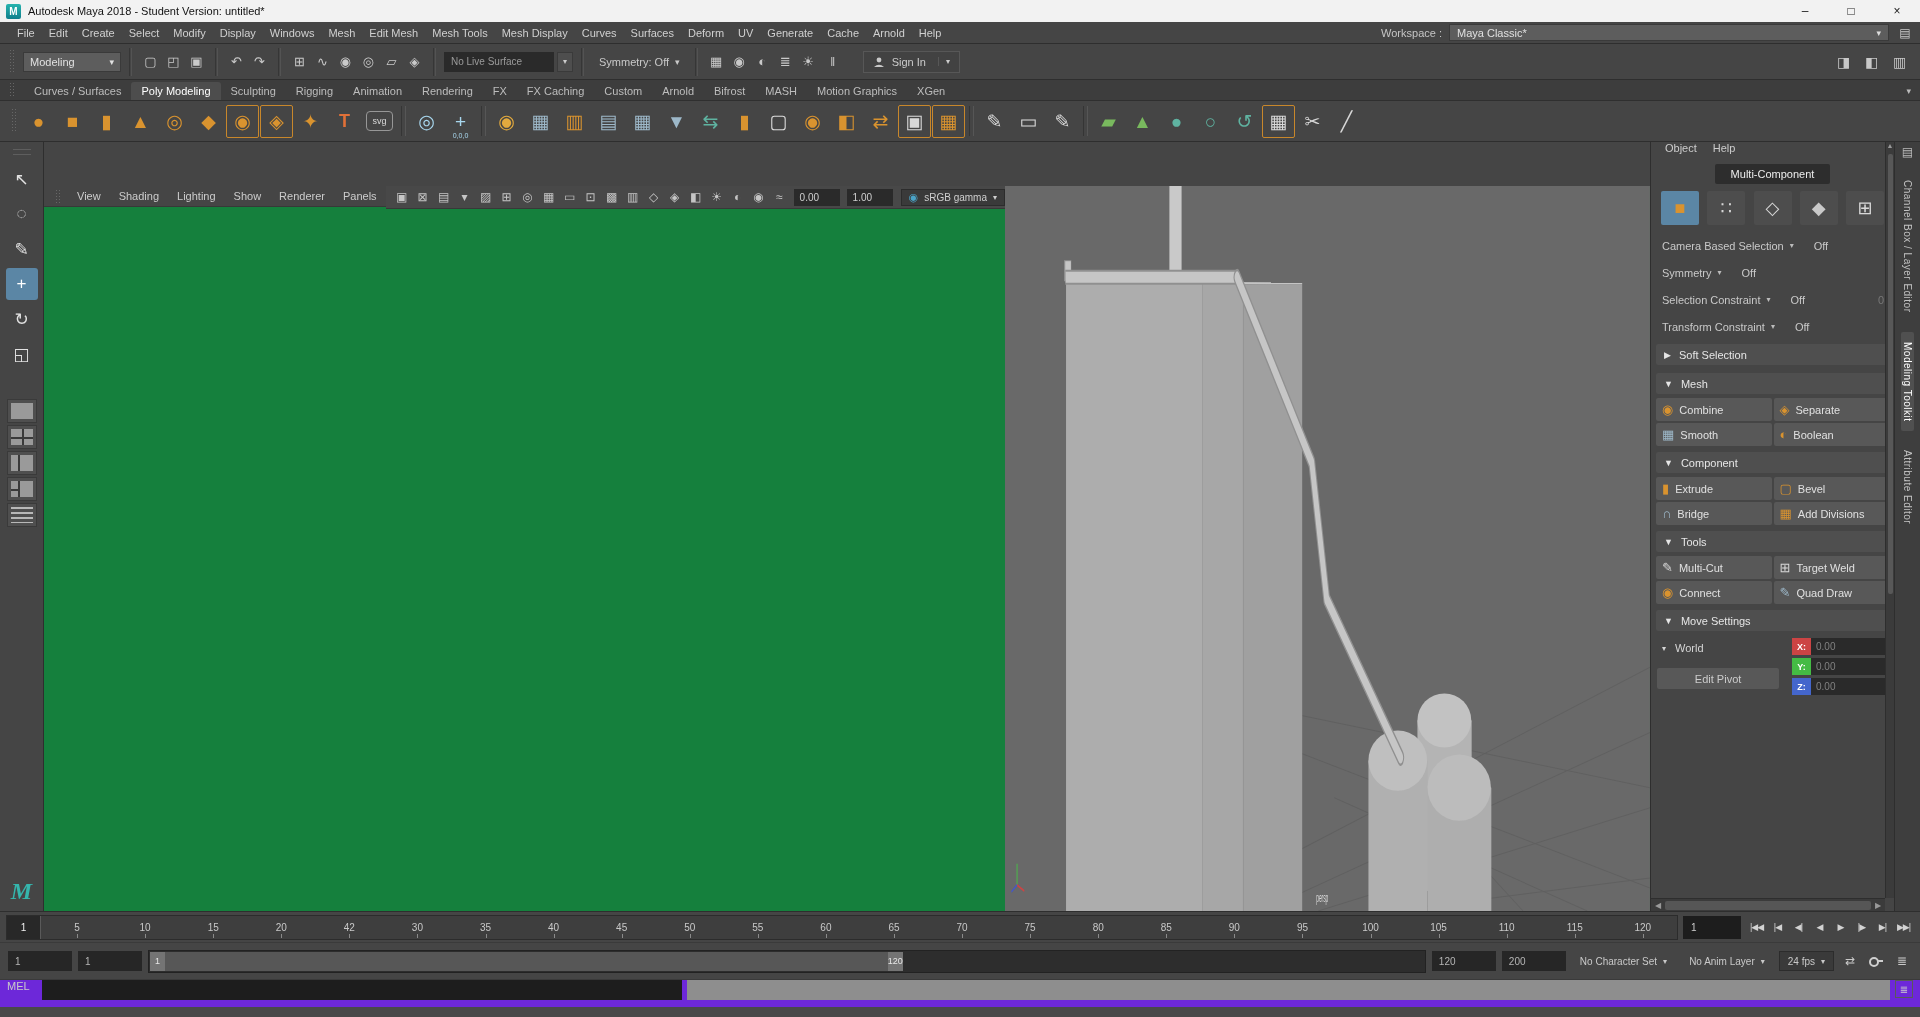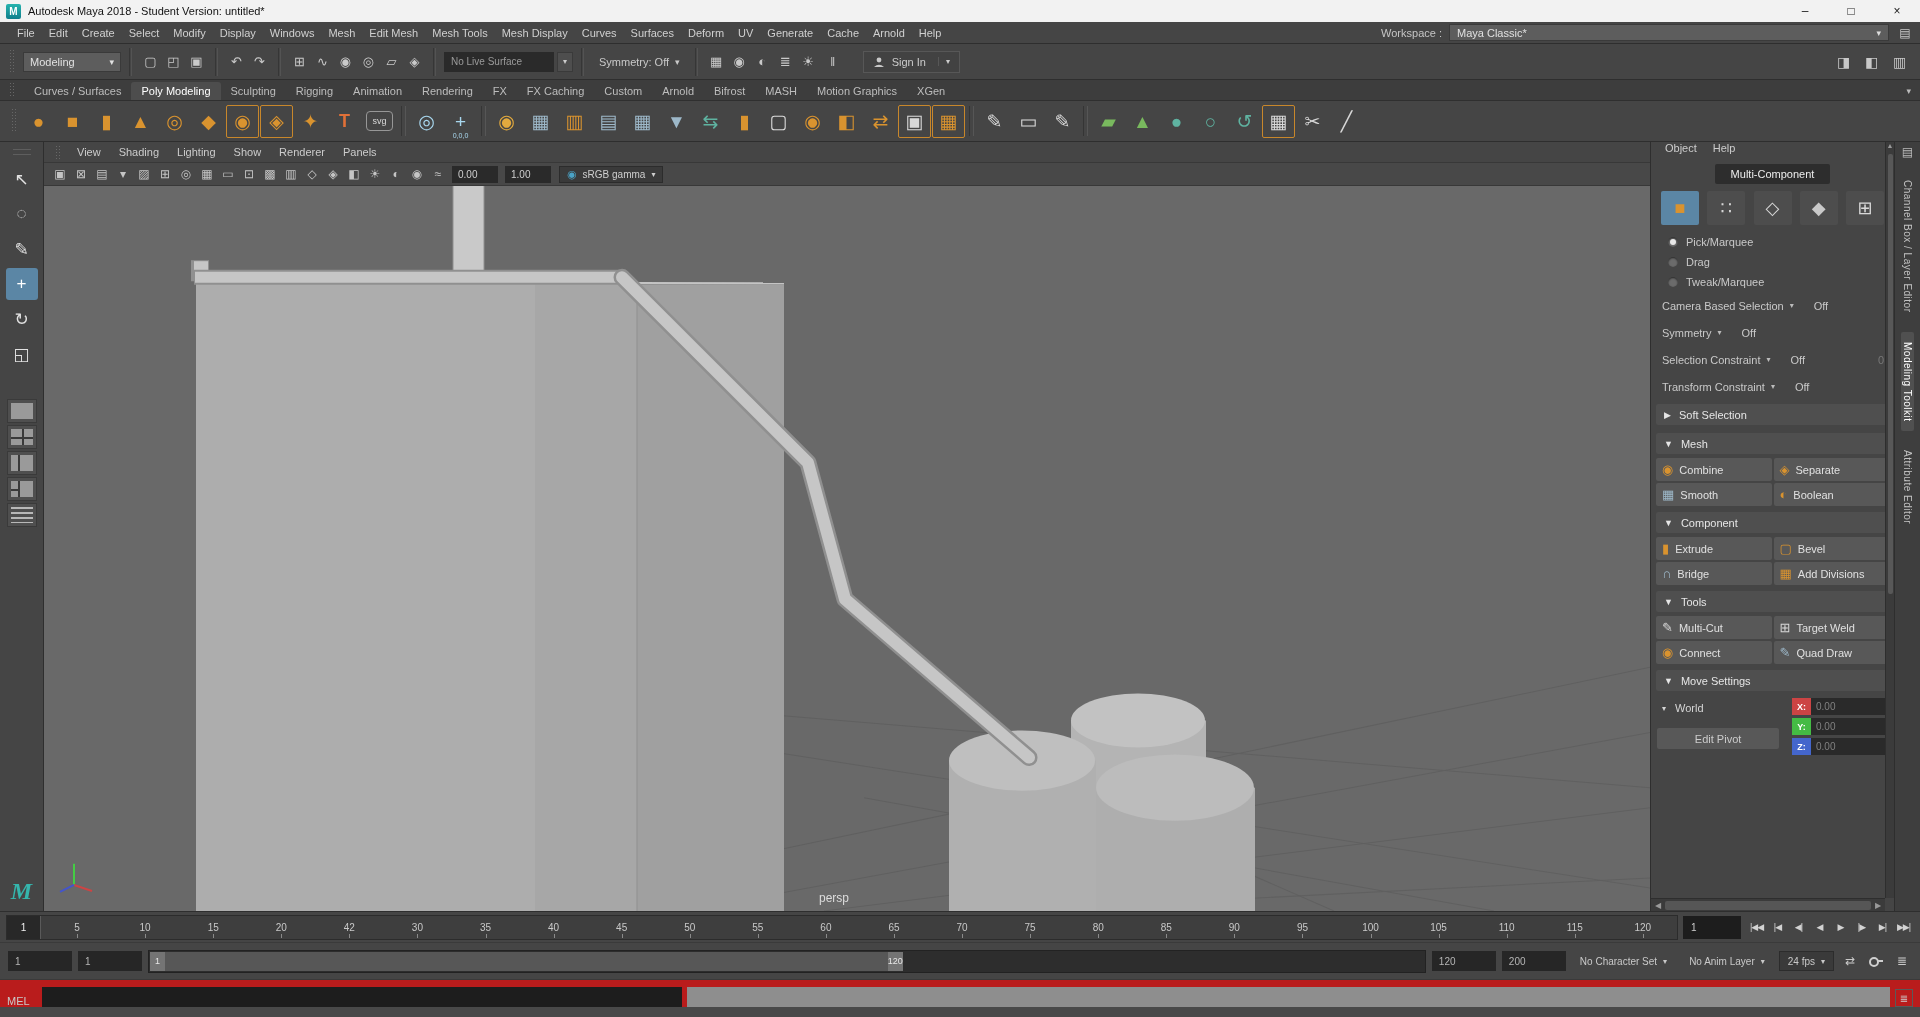--- a/index.html
+++ b/index.html
@@ -68,21 +68,21 @@
   .layout-btn { width:30px; height:24px; position:relative; background:#4f4f4f; border:1px solid #3a3a3a; margin:1px 0; }
   .lv { position:absolute; inset:3px; background:#9a9a9a; }
   .layout-btn.quad .lv::before { content:""; position:absolute; left:50%; top:0; bottom:0; width:2px; background:#3a3a3a; }
   .layout-btn.quad .lv::after { content:""; position:absolute; top:50%; left:0; right:0; height:2px; background:#3a3a3a; }
   .layout-btn.split .lv::before { content:""; position:absolute; left:35%; top:0; bottom:0; width:2px; background:#3a3a3a; }
   .layout-btn.split2 .lv::before { content:""; position:absolute; left:35%; top:0; bottom:0; width:2px; background:#3a3a3a; }
   .layout-btn.split2 .lv::after { content:""; position:absolute; top:50%; left:0; width:35%; height:2px; background:#3a3a3a; }
   .layout-btn.list .lv { background:repeating-linear-gradient(to bottom,#b8b8b8 0 2px,#4f4f4f 2px 5px); }
   .toolbox-logo { margin-top:auto; margin-bottom:6px; color:#35b5ac; font-size:24px; font-weight:bold; font-style:italic; font-family:"Liberation Serif", serif; }
 
-  .viewport { flex:1; min-width:0; display:flex; flex-direction:column; background:#0f172a; }
+  .viewport { flex:1; min-width:0; display:flex; flex-direction:row; background:#15803d;margin-top:44px; }
   .vp-menubar { height:21px; background:#454545; border-bottom:1px solid #383838; display:flex; align-items:center; padding-left:8px; }
   .vp-menubar .grip { height:13px; margin-right:6px; }
   .vp-menu { padding:0 9px; }
   .vp-toolbar { height:23px; background:#484848; border-bottom:1px solid #383838; display:flex; align-items:center; gap:1px; padding-left:6px; }
   .vp-icon { width:20px; height:19px; display:flex; align-items:center; justify-content:center; font-size:12px; color:#c5c5c5; }
   .vp-field { width:46px; height:17px; background:#2a2a2a; display:flex; align-items:center; padding:0 6px; font-size:10px; color:#cfcfcf; margin:0 3px; }
   .vp-select { height:17px; background:#3a3a3a; border:1px solid #2c2c2c; display:flex; align-items:center; gap:6px; padding:0 7px; margin-left:4px; font-size:10px; color:#cfcfcf; }
   .vp-select .cm-dot { color:#4aa3c7; font-size:11px; }
   .vp-select .dd-arrow { font-size:8px; }
   .vp-scene { flex:1; position:relative; }
@@ -147,21 +147,21 @@
   .rs-handle { width:15px; background:#747474; display:flex; align-items:center; justify-content:center; font-size:9px; color:#e8e8e8; }
   .rs-dd { height:20px; display:flex; align-items:center; gap:6px; padding:0 8px; color:#c9c9c9; font-size:10px; white-space:nowrap; }
   .rs-dd .dd-arrow { font-size:8px; }
   .rs-dd.boxed { background:#3a3a3a; border:1px solid #2c2c2c; }
   .rs-icon { width:20px; height:20px; display:flex; align-items:center; justify-content:center; color:#c9c9c9; font-size:12px; }
   .key-icon { width:16px; height:14px; position:relative; }
   .key-icon::before { content:""; position:absolute; left:1px; top:3px; width:6px; height:6px; border:2px solid #cfcfcf; border-radius:50%; }
   .key-icon::after { content:""; position:absolute; left:9px; top:6px; width:6px; height:2px; background:#cfcfcf; box-shadow:4px 2px 0 -1px #cfcfcf; }
 
   
-  .commandline { height:28px; background:#b91c1c; border-top:1px solid #3a3a3a; display:flex; align-items:flex-end; gap:5px; padding:0 7px; }
+  .commandline { height:28px; background:#6d28d9; border-top:1px solid #3a3a3a; display:flex; align-items:flex-start; gap:5px; padding:0 7px; }
   .cmd-label { width:30px; color:#c9c9c9; }
   .cmd-input { width:640px; height:20px; background:#1d1d1d; }
   .cmd-output { flex:1; height:20px; background:#8e8e8e; }
   .cmd-icon { width:18px; height:18px; border:1px solid #5a5a5a; display:flex; align-items:center; justify-content:center; font-size:10px; color:#ccc; }
   .helpline { height:10px; background:#494949; }
 </style>
 </head>
 <body>
 
 <div class="titlebar">
@@ -667,37 +667,20 @@
           <span style="color: rgb(216, 216, 216);">∷</span>
         </div>
         <div class="rp-mode">
           <span style="color: rgb(216, 216, 216);">◇</span>
         </div>
         <div class="rp-mode">
           <span style="color: rgb(201, 201, 201);">◆</span>
         </div>
         <div class="rp-mode">
           <span style="color: rgb(216, 216, 216);">⊞</span>
-        </div>
-      </div>
-    <div>
-
-        <div class="rp-row">
-          <span class="radio on"></span>
-          <span>Pick/Marquee</span>
-        </div>
-
-        <div class="rp-row">
-          <span class="radio"></span>
-          <span>Drag</span>
-        </div>
-
-        <div class="rp-row">
-          <span class="radio"></span>
-          <span>Tweak/Marquee</span>
         </div>
       </div>
     <div>
 
         <div class="rp-dd-row">
           <span>Camera Based Selection</span>
           <span class="arr">▾</span>
           <span class="val">Off</span>
           <span class="extra"></span>
         </div>

